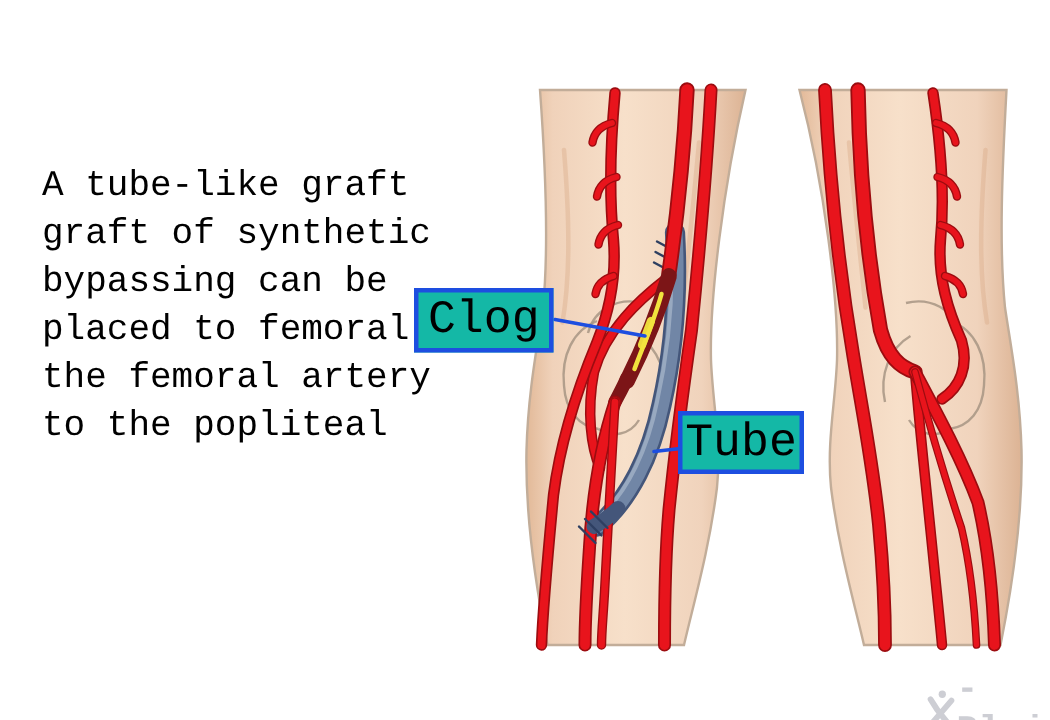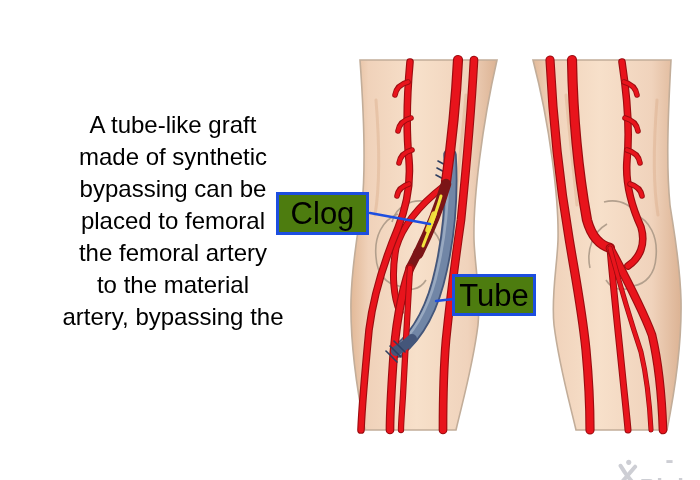--- a/index.html
+++ b/index.html
@@ -1,26 +1,26 @@
 <!DOCTYPE html>
 <html style="--label-border: #1d4ee0; --leader-line: #1d4ee0; --artery-red: #e8141c; --artery-dark: #9c0c10; --clog-dark: #7c1517; --clog-yellow: #f2e33e; --tube-fill: #7186a6; --tube-edge: #44567a; --tube-dark: #2e3f61; --skin-edge: #c2ad99; --skin-shadow: #d9ab88; --knee-line: #a79584; --logo-gray: #cdced4;"><head>
 <meta charset="utf-8">
 <style>
   html,body{margin:0;padding:0;background:#fff;}
   .canvas{
     position:relative;width:700px;height:480px;background:#fff;
-    font-family:Liberation Sans, sans-serif;overflow:hidden;text-align:center;
+    font-family:Liberation Mono, monospace;overflow:hidden;
   }
   .desc{
     position:absolute;left:28px;top:109px;width:290px;
     font-size:24px;line-height:32px;color:#000;
   }
   .artwork{position:absolute;left:0;top:0;}
   .label{
-    position:absolute;box-sizing:border-box;background:#4d7c0f;
+    position:absolute;box-sizing:border-box;background:#14b8a6;
     border:3px solid var(--label-border);display:flex;align-items:center;
     justify-content:center;font-size:31px;color:#000;line-height:1;
   }
   .label-clog{left:276px;top:192px;width:93px;height:43px;}
   .label-tube{left:452px;top:274px;width:84px;height:42px;}
   .logo{
     position:absolute;left:616px;top:457px;height:34px;display:flex;
     align-items:center;color:var(--logo-gray);font-size:24px;font-weight:bold;
     letter-spacing:.5px;
   }
@@ -39,26 +39,25 @@
   .clog-y{fill:none;stroke:var(--clog-yellow);stroke-linecap:round;}
   .leader{fill:none;stroke:var(--leader-line);stroke-width:2.4;stroke-linecap:round;}
 </style>
 </head>
 <body>
 
 <div class="canvas">
 
   <div class="desc">
     <div>A tube-like graft</div>
-    <div>made of synthetic</div>
+    <div>graft of synthetic</div>
     <div>bypassing can be</div>
     <div>placed to femoral</div>
     <div>the femoral artery</div>
-    <div>to the material</div>
-    <div>artery, bypassing the</div>
+    <div>to the popliteal</div>
   </div>
 
   <svg class="artwork" width="700" height="480" viewBox="0 0 700 480">
     <defs>
       <linearGradient id="legGrad" x1="0" y1="0" x2="1" y2="0">
         <stop offset="0" stop-color="#e2b998"></stop>
         <stop offset=".12" stop-color="#f0d2ba"></stop>
         <stop offset=".45" stop-color="#f7e0ca"></stop>
         <stop offset=".8" stop-color="#f0d3bc"></stop>
         <stop offset="1" stop-color="#dcb394"></stop>

